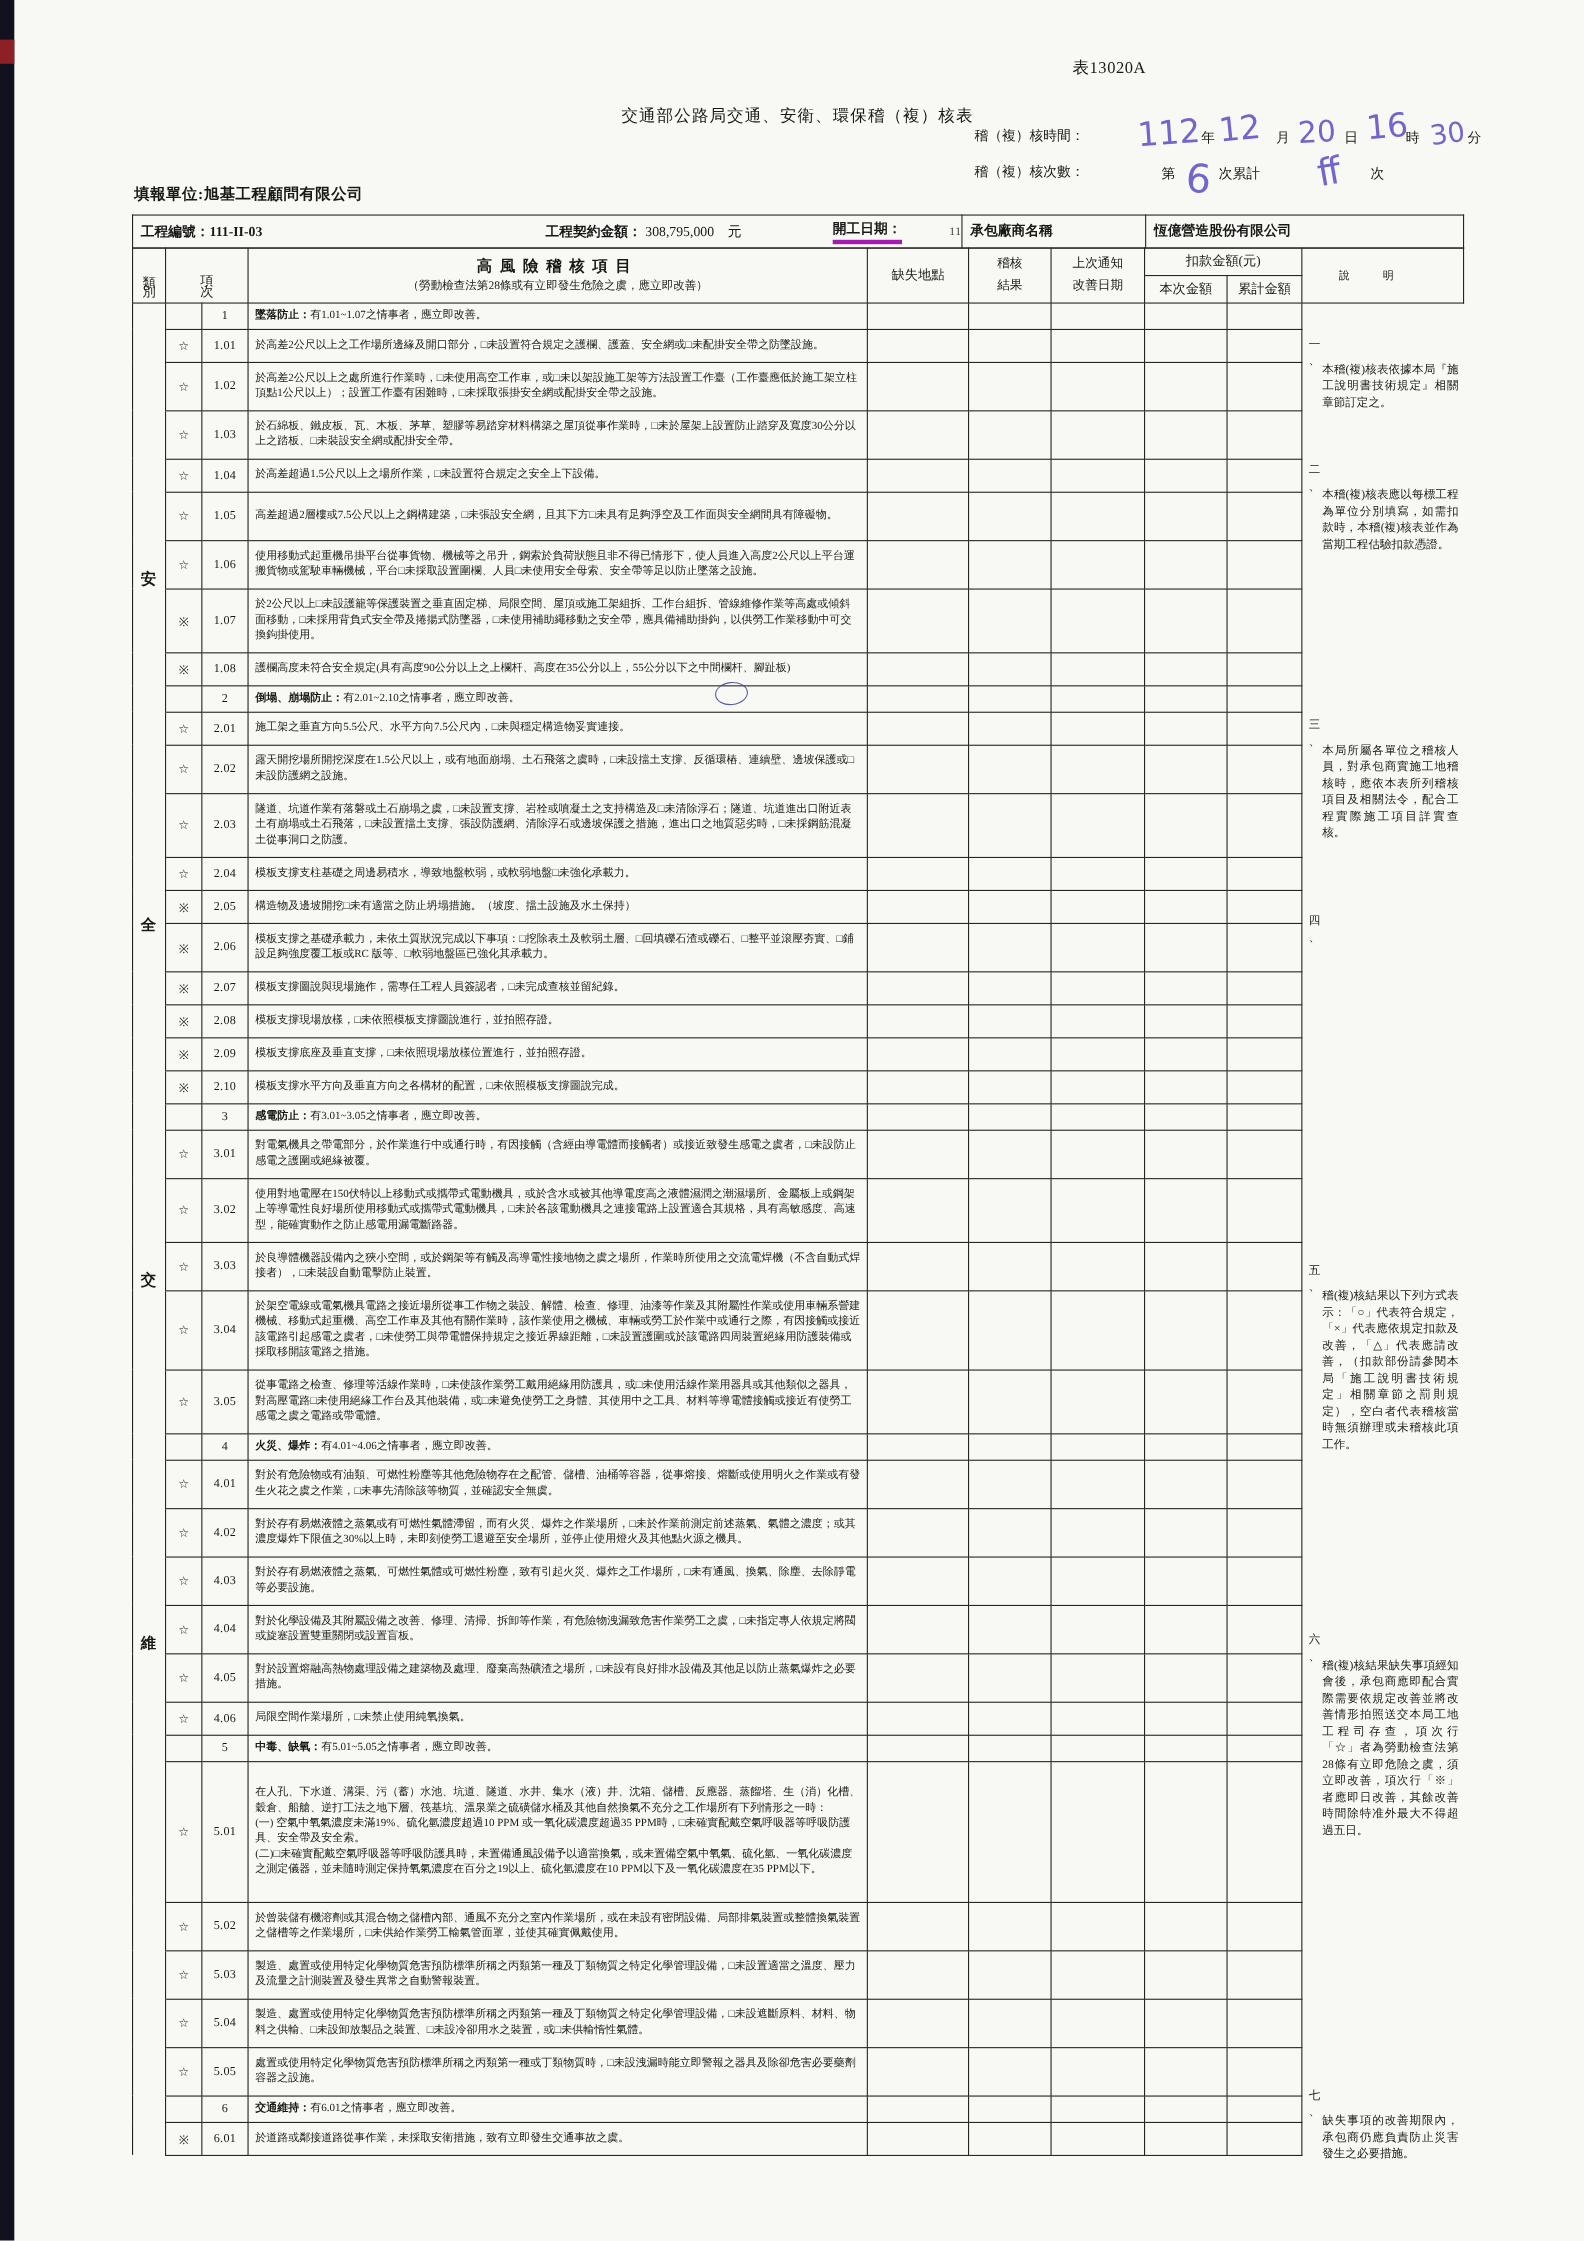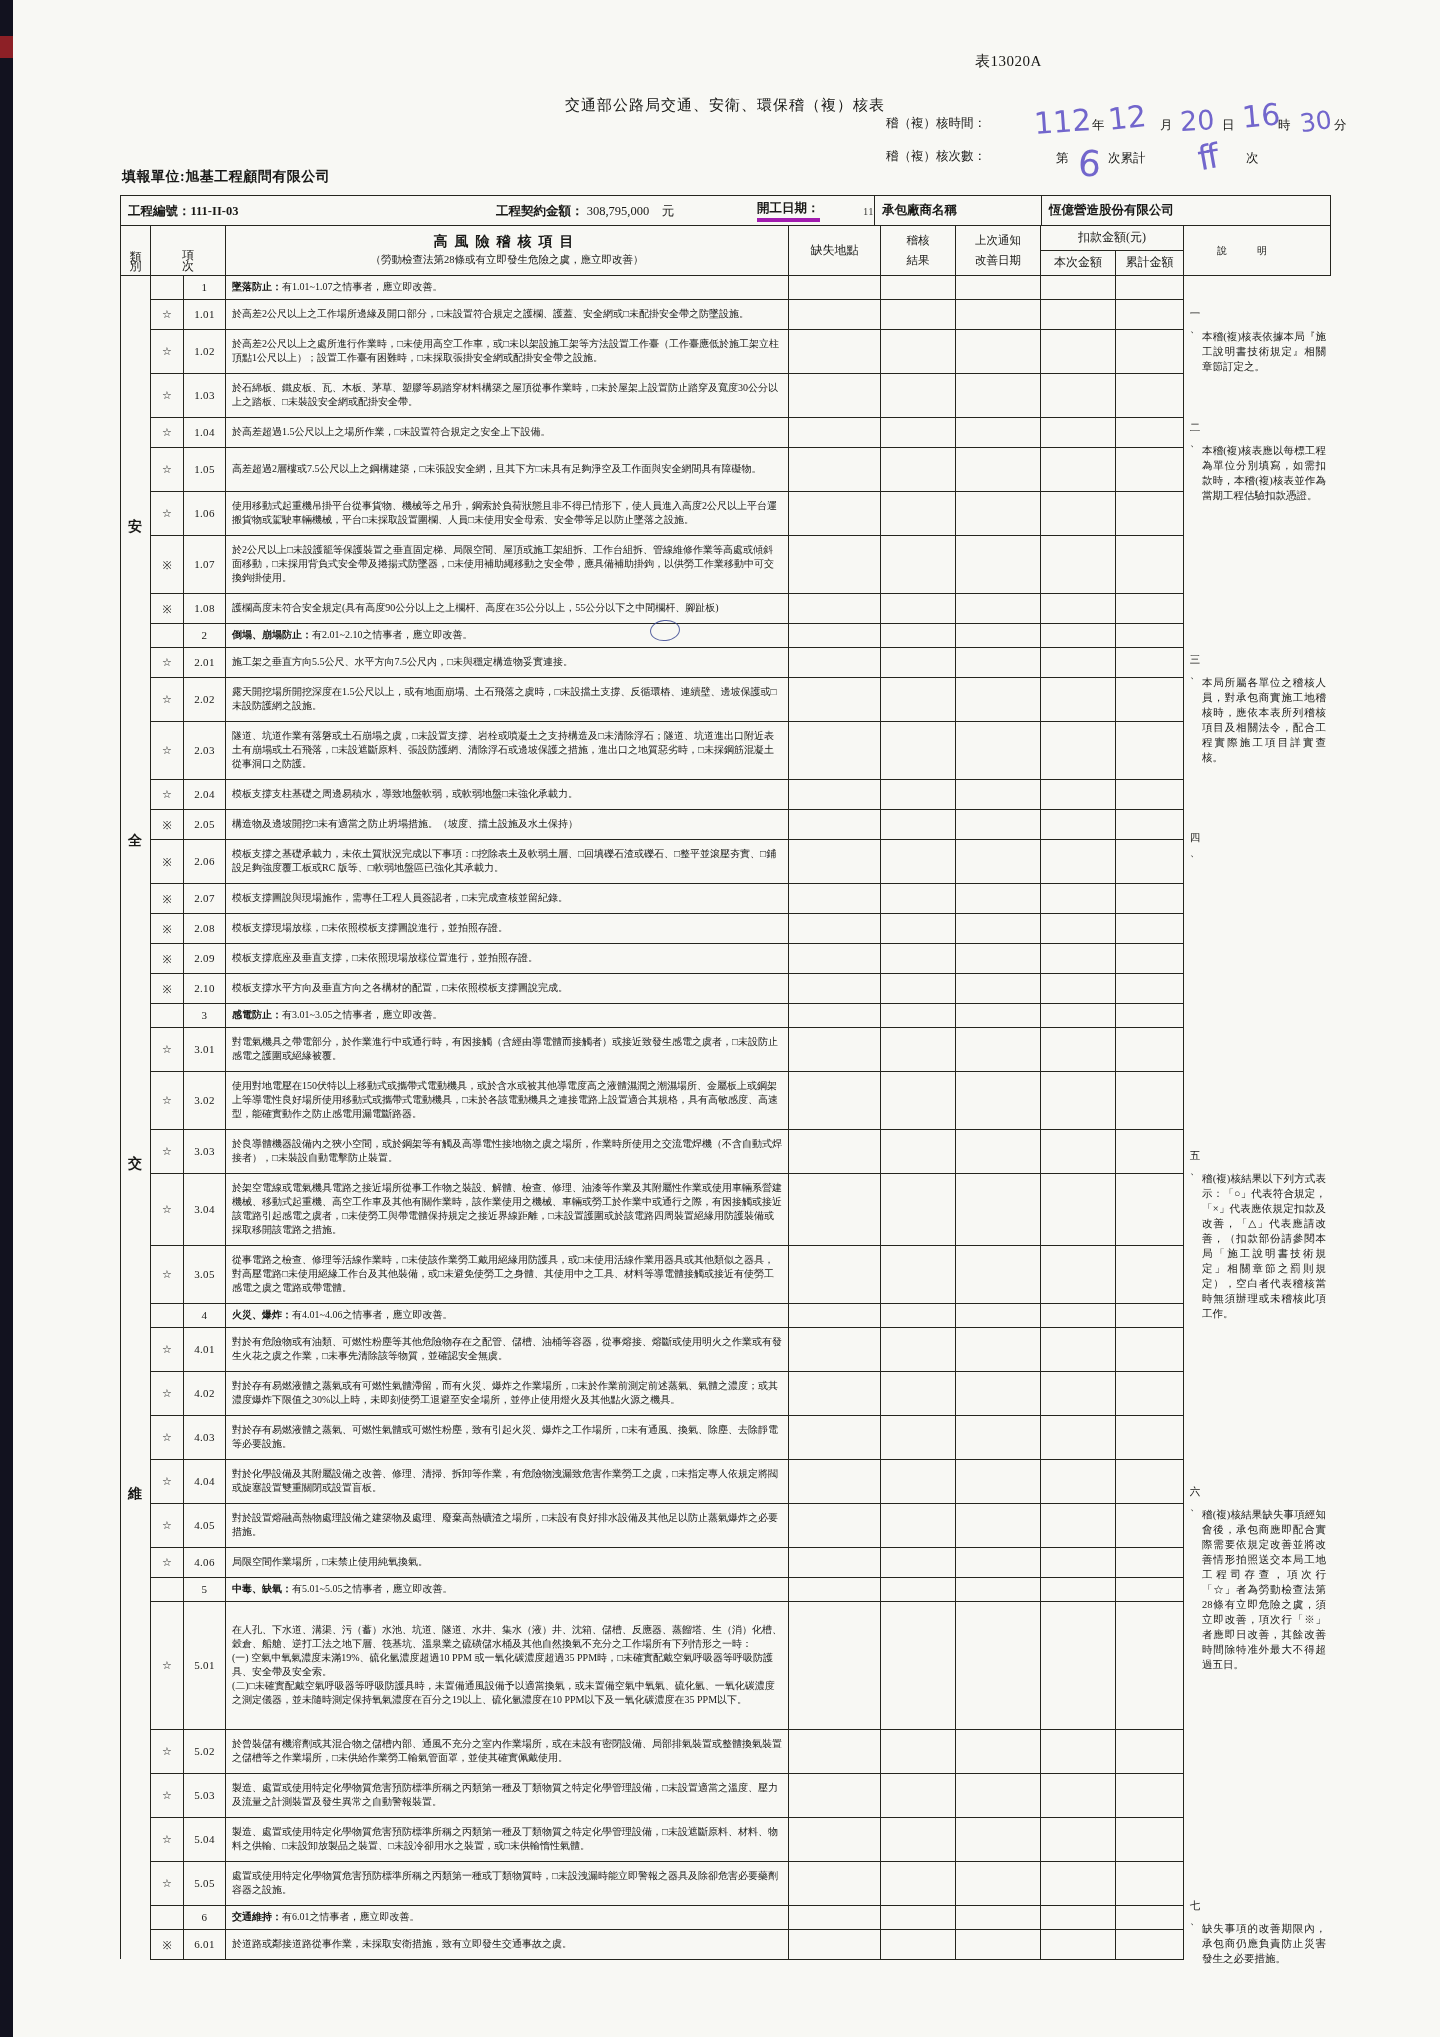--- a/index.html
+++ b/index.html
@@ -299,21 +299,21 @@
           <td class="res"></td>
           <td class="not"></td>
           <td class="a1"></td>
           <td class="a2"></td>
           <td class="note"></td>
         </tr>
         <tr class="h3">
           <td class="cat"></td>
           <td class="star">☆</td>
           <td class="num">2.03</td>
-          <td class="item">隧道、坑道作業有落磐或土石崩塌之虞，□未設置支撐、岩栓或噴凝土之支持構造及□未清除浮石；隧道、坑道進出口附近表土有崩塌或土石飛落，□未設遮斷原料、張設防護網、清除浮石或邊坡保護之措施，進出口之地質惡劣時，□未採鋼筋混凝土從事洞口之防護。</td>
+          <td class="item">隧道、坑道作業有落磐或土石崩塌之虞，□未設置支撐、岩栓或噴凝土之支持構造及□未清除浮石；隧道、坑道進出口附近表土有崩塌或土石飛落，□未設置擋土支撐、張設防護網、清除浮石或邊坡保護之措施，進出口之地質惡劣時，□未採鋼筋混凝土從事洞口之防護。</td>
           <td class="loc"></td>
           <td class="res"></td>
           <td class="not"></td>
           <td class="a1"></td>
           <td class="a2"></td>
           <td class="note"></td>
         </tr>
         <tr class="h1">
           <td class="cat"></td>
           <td class="star">☆</td>

